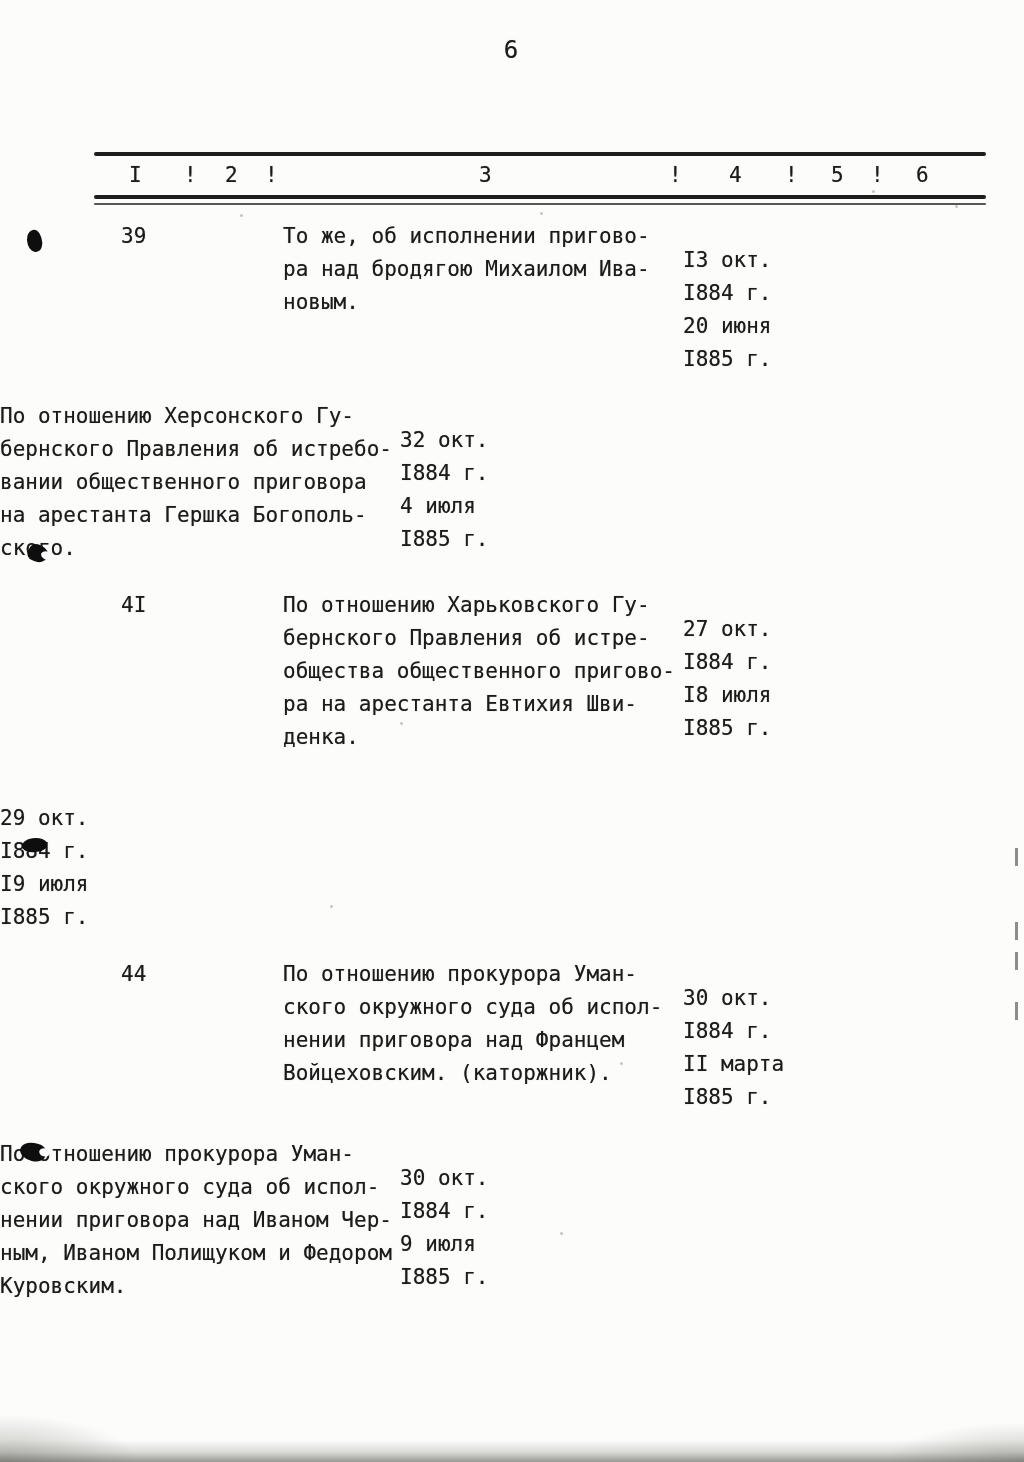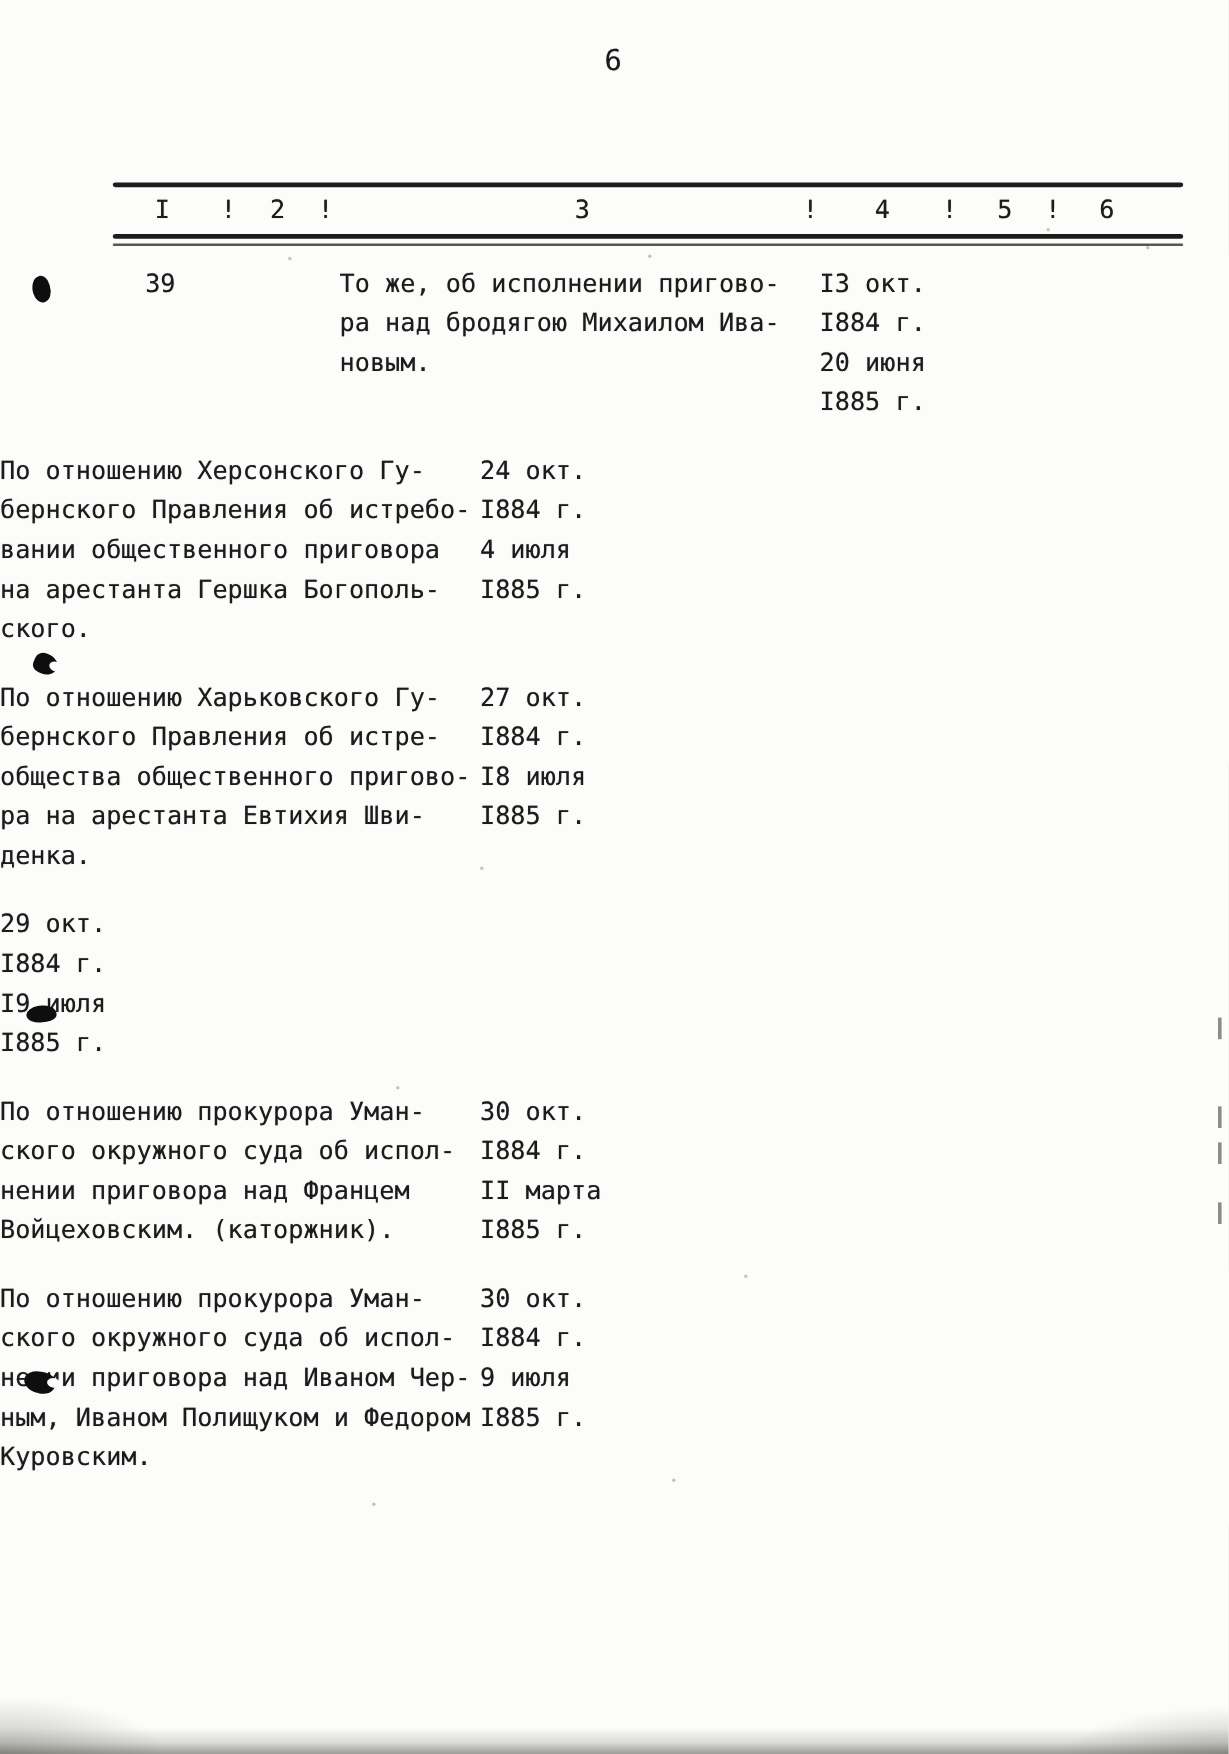--- a/index.html
+++ b/index.html
@@ -25,21 +25,21 @@
   .rule-b1 { height:4px; background:#1d1d1d; border-radius:2px; }
   .rule-b2 { height:2px; background:#2c2c2c; margin-top:4px; opacity:.8; border-radius:1px; }
   
   .entries {
     position:absolute; top:220px; left:0; width:1024px;
     font-size:21px; line-height:33px;
   }
   .entry { display:flex; margin-bottom:24px; }
   .entry-num { width:283px; padding-left:121px; }
   .entry-desc { width:400px; white-space:pre-line; }
-  .entry-dates { width:190px; white-space:pre-line; }
+  .entry-dates { width:190px; white-space:pre-line;margin-top:24px; }
   
   .blot { position:absolute; background:#0e0e0e; }
   .blot-1 { top:230px; left:27px; width:15px; height:22px; border-radius:60% 40% 55% 45%; transform:rotate(-18deg); }
   .blot-2 { top:545px; left:28px; width:20px; height:17px; border-radius:45% 55% 60% 40%; transform:rotate(24deg); }
   .blot-3 { top:838px; left:22px; width:25px; height:14px; border-radius:50% 60% 40% 55%; transform:rotate(-8deg); }
   .blot-4 { top:1143px; left:20px; width:26px; height:18px; border-radius:55% 45% 50% 60%; transform:rotate(12deg); }
   .blot-2::after, .blot-4::after {
     content:""; position:absolute; right:-4px; top:3px; width:11px; height:8px;
     background:#fcfcfa; border-radius:50%;
   }
@@ -96,46 +96,48 @@
 20 июня
 I885 г.</div>
     </div>
 
     <div class="entry">
       <div class="entry-desc">По отношению Херсонского Гу-
 бернского Правления об истребо-
 вании общественного приговора
 на арестанта Гершка Богополь-
 ского.</div>
-      <div class="entry-dates">24 окт.
+      <div class="entry-dates">32 окт.
 I884 г.
 4 июля
 I885 г.</div>
     </div>
 
     <div class="entry">
+      <div class="entry-num">4I</div>
       <div class="entry-desc">По отношению Харьковского Гу-
 бернского Правления об истре-
 общества общественного пригово-
 ра на арестанта Евтихия Шви-
 денка.</div>
       <div class="entry-dates">27 окт.
 I884 г.
 I8 июля
 I885 г.</div>
     </div>
 
     <div class="entry">
       <div class="entry-dates">29 окт.
 I884 г.
 I9 июля
 I885 г.</div>
     </div>
 
     <div class="entry">
+      <div class="entry-num">44</div>
       <div class="entry-desc">По отношению прокурора Уман-
 ского окружного суда об испол-
 нении приговора над Францем
 Войцеховским. (каторжник).</div>
       <div class="entry-dates">30 окт.
 I884 г.
 II марта
 I885 г.</div>
     </div>
 

